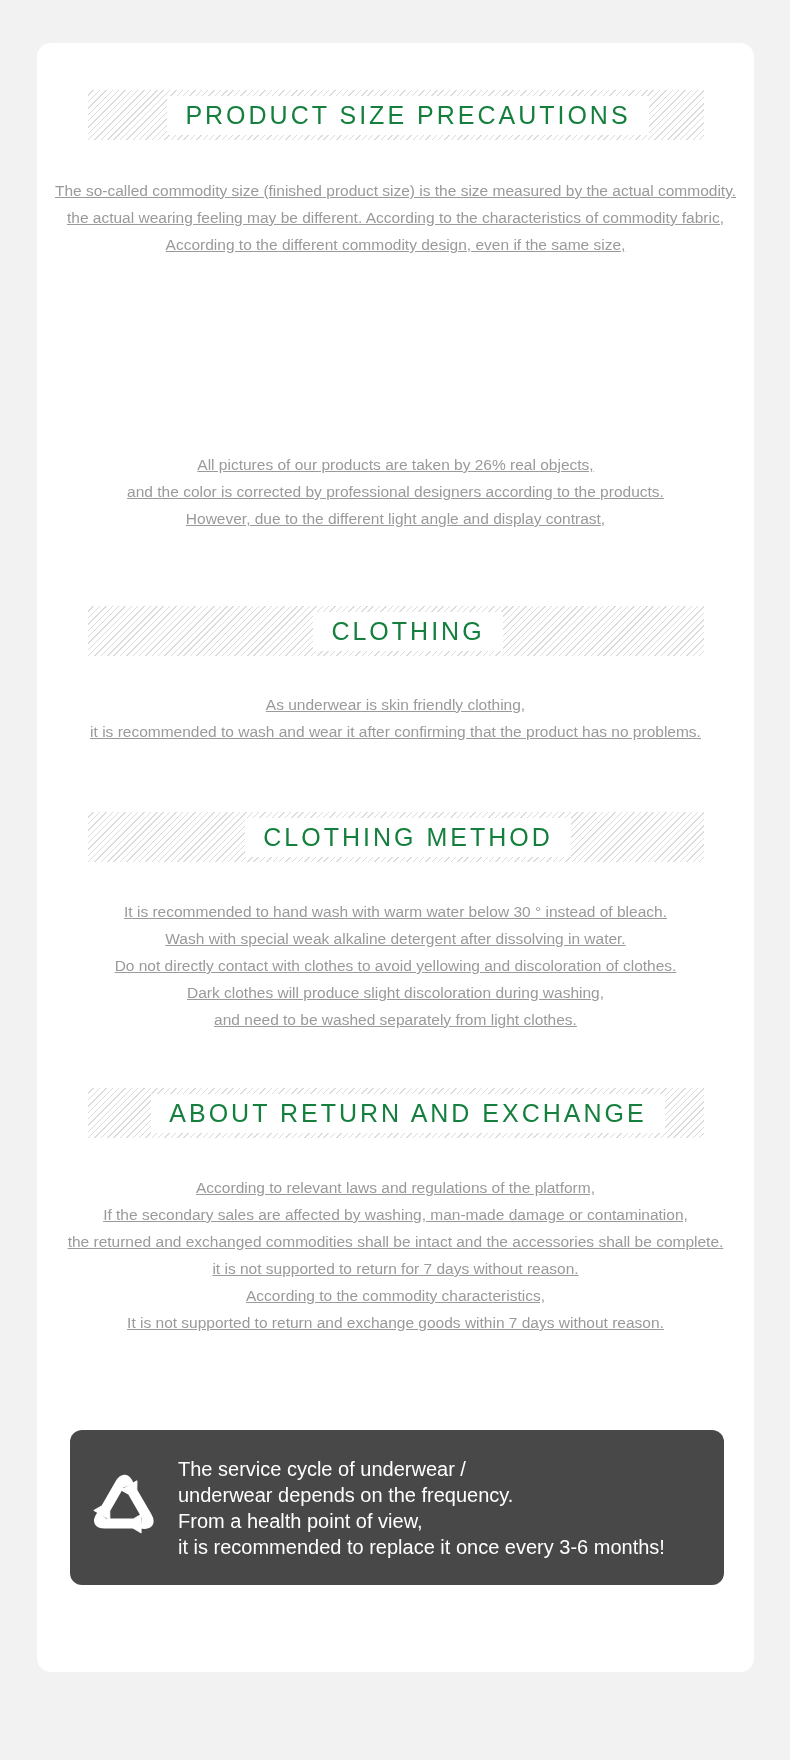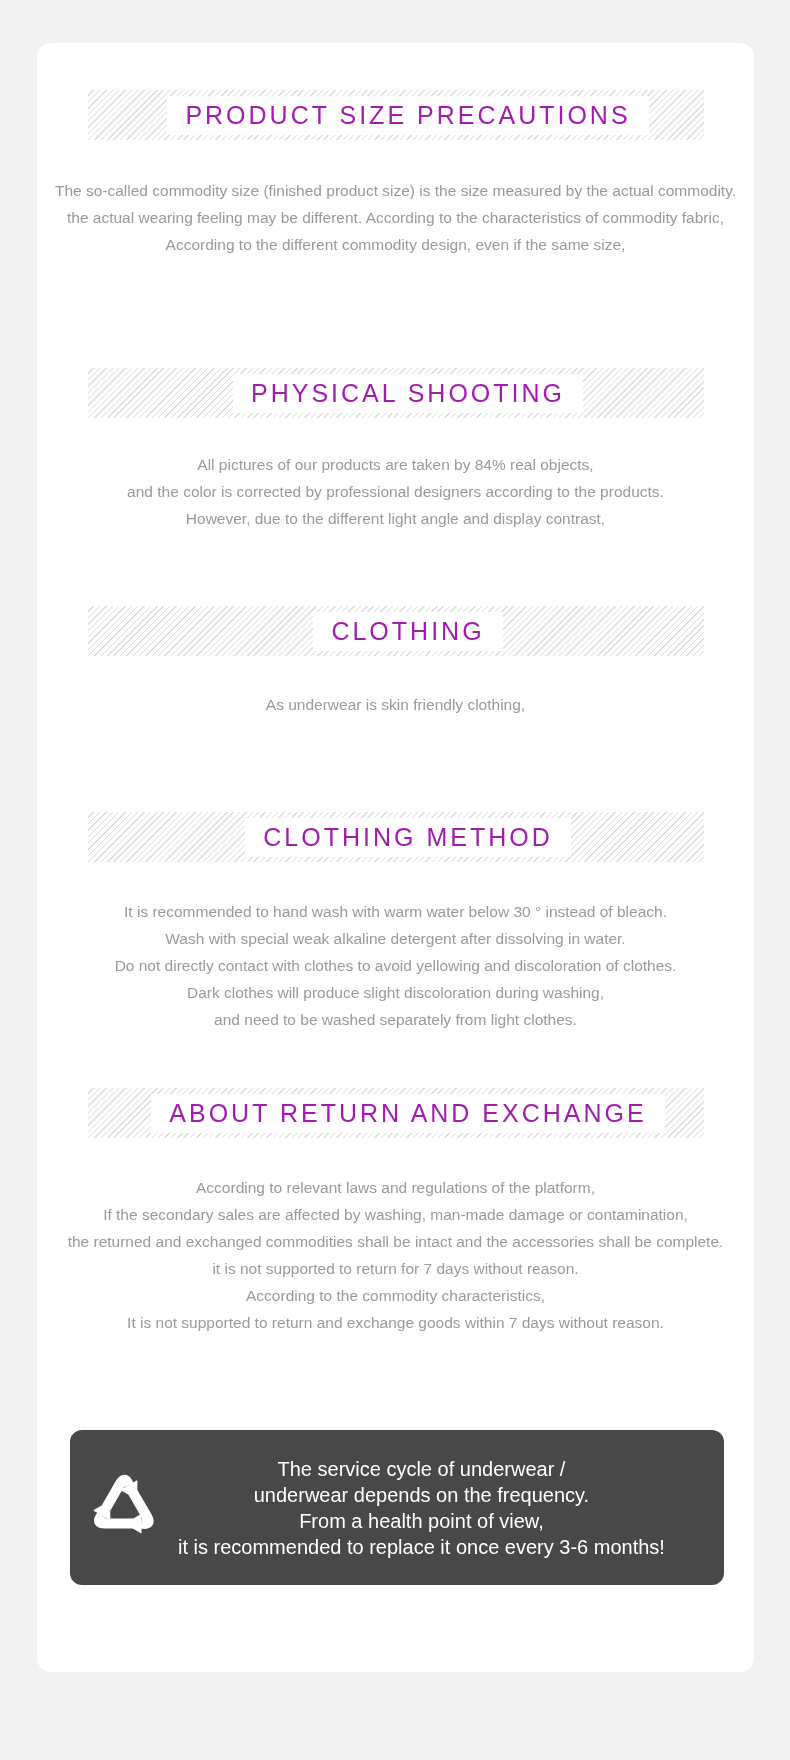--- a/index.html
+++ b/index.html
@@ -13,70 +13,68 @@
     position:absolute;left:37px;top:43px;width:717px;height:1629px;
     background:#ffffff;border-radius:14px;
   }
   .band{
     position:absolute;left:51px;width:616px;height:50px;
     background:repeating-linear-gradient(135deg,#ffffff 0px,#ffffff 3.5px,#dcdcdc 3.5px,#dcdcdc 4.5px);
     display:flex;align-items:center;justify-content:center;
   }
   .band-label{
     display:inline-block;background:#ffffff;padding:7px 18px;
-    font-size:25px;letter-spacing:3px;font-weight:500;color:#a21caf;
+    font-size:25px;letter-spacing:3px;font-weight:500;color:#15803d;
     white-space:nowrap;line-height:1;margin-left:24px;
   }
   .para{
     position:absolute;left:0;width:717px;text-align:center;
     font-size:15.5px;line-height:27px;color:#9a9a9a;
   }
-  .para .line{white-space:nowrap;}
+  .para .line{white-space:nowrap;text-decoration:underline;}
   .banner{
     position:absolute;left:33px;top:1387px;width:654px;height:155px;
     background:#484848;border-radius:12px;
     display:flex;align-items:center;
     color:#ffffff;
   }
   .banner-icon{
     width:108px;flex:0 0 108px;display:flex;align-items:center;justify-content:center;
   }
   .banner-text{
-    font-size:20px;line-height:26px;color:#ffffff;text-align:center;
+    font-size:20px;line-height:26px;color:#ffffff;
   }
   .banner-text .line{white-space:nowrap;}
 </style>
 </head>
 <body>
 
 <div class="card">
 
   <div class="band" style="top:47px">
     <span class="band-label">PRODUCT SIZE PRECAUTIONS</span>
   </div>
   <div class="para" style="top:134px">
       <div class="line">The so-called commodity size (finished product size) is the size measured by the actual commodity.</div>
       <div class="line">the actual wearing feeling may be different. According to the characteristics of commodity fabric,</div>
       <div class="line">According to the different commodity design, even if the same size,</div>
     </div>
 
-  <div class="band" style="top:325px">
-    <span class="band-label">PHYSICAL SHOOTING</span>
-  </div>
   <div class="para" style="top:408px">
-      <div class="line">All pictures of our products are taken by 84% real objects,</div>
+      <div class="line">All pictures of our products are taken by 26% real objects,</div>
       <div class="line">and the color is corrected by professional designers according to the products.</div>
       <div class="line">However, due to the different light angle and display contrast,</div>
     </div>
 
   <div class="band" style="top:563px">
     <span class="band-label">CLOTHING</span>
   </div>
   <div class="para" style="top:648px">
       <div class="line">As underwear is skin friendly clothing,</div>
+      <div class="line">it is recommended to wash and wear it after confirming that the product has no problems.</div>
     </div>
 
   <div class="band" style="top:769px">
     <span class="band-label">CLOTHING METHOD</span>
   </div>
   <div class="para" style="top:855px">
       <div class="line">It is recommended to hand wash with warm water below 30 ° instead of bleach.</div>
       <div class="line">Wash with special weak alkaline detergent after dissolving in water.</div>
       <div class="line">Do not directly contact with clothes to avoid yellowing and discoloration of clothes.</div>
       <div class="line">Dark clothes will produce slight discoloration during washing,</div>

